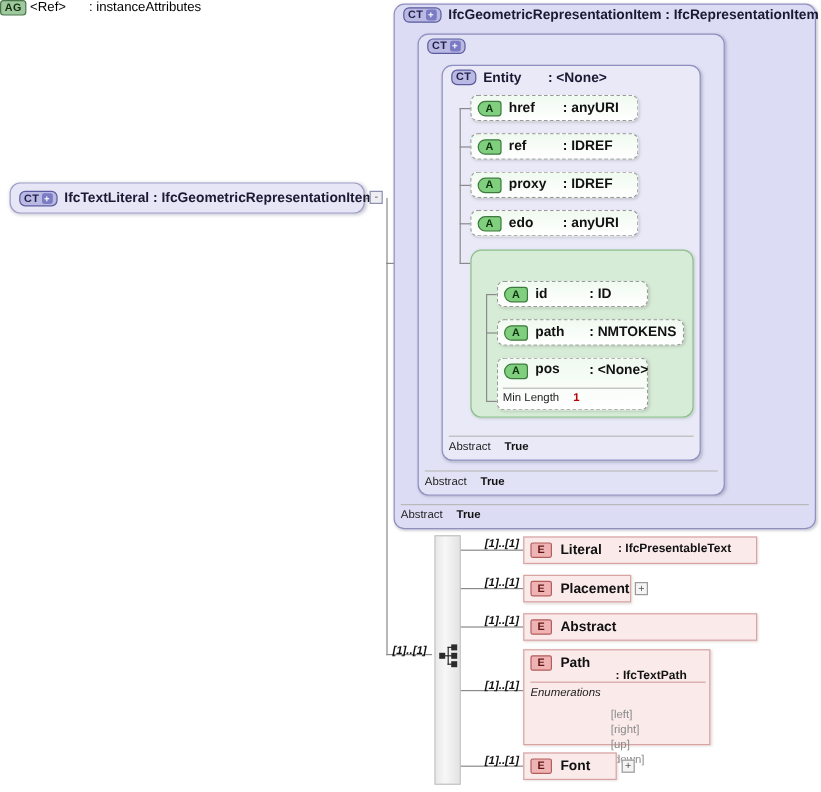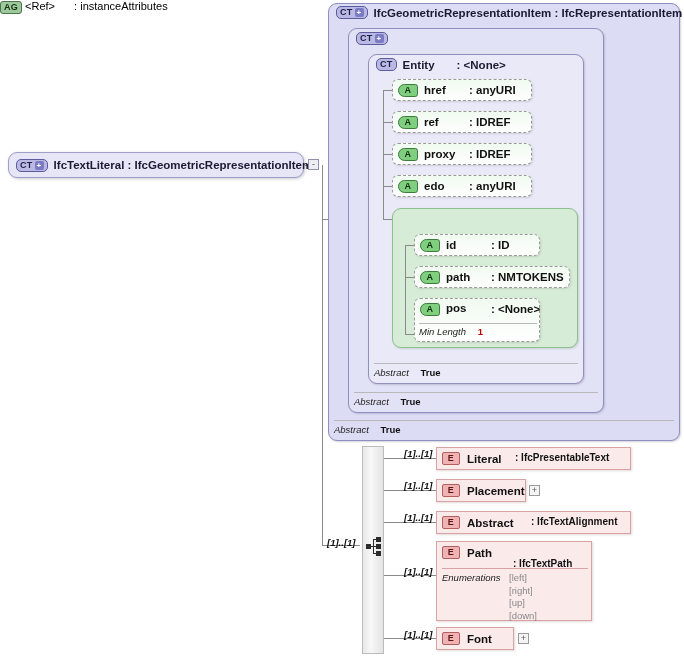--- a/index.html
+++ b/index.html
@@ -119,21 +119,21 @@
   }
 
   
   .facet{
     position:absolute;
     border-top:1px solid #b9b9b9;
     box-sizing:border-box;
     white-space:nowrap;
     font-size:9.5px;
   }
-  .facet .fname{font-style:italic;color:#222;margin-top:24px;}
+  .facet .fname{color:#222;margin-top:24px;}
   .facet .fval{margin-left:9px;font-weight:bold;color:#c00000;}
   .facet.abstract .fval{color:#111;font-weight:bold;}
 
   
   .elembox{
     position:absolute;
     border:1px solid #d7a3a3;
     background:#fbeaea;
     box-sizing:border-box;
     box-shadow:1px 1px 2px rgba(160,130,130,.3);
@@ -369,33 +369,32 @@
     </span>
   </div>
   <div class="toggle" style="left:529px;top:485px;">+</div>
 
   <div class="card" style="left:404px;top:512px;">[1]..[1]</div>
   <div class="elembox" style="left:436px;top:511px;width:195px;height:23px;">
     <span class="e-head" style="left:5px;top:4px;">
       <span class="badge elem">E</span>
       <span>Abstract</span>
     </span>
-    <span class="e-type" style="left:94px;top:4px;">: IfcTextAlignment</span>
   </div>
 
   <div class="card" style="left:404px;top:566px;">[1]..[1]</div>
   <div class="elembox" style="left:436px;top:541px;width:156px;height:80px;">
     <span class="e-head" style="left:5px;top:4px;">
       <span class="badge elem">E</span>
       <span>Path</span>
     </span>
     <span class="e-type" style="left:76px;top:16px;">: IfcTextPath</span>
     <span class="enum-sep" style="left:5px;top:26px;width:146px;"></span>
     <span class="enum-label" style="left:5px;top:30px;">Enumerations</span>
-    <span class="enum-vals" style="left:72px;top:30px;">
+    <span class="enum-vals" style="left:72px;top:48px;">
       <span>[left]</span><br>
       <span>[right]</span><br>
       <span>[up]</span><br>
       <span>[down]</span>
     </span>
   </div>
 
   <div class="card" style="left:404px;top:629px;">[1]..[1]</div>
   <div class="elembox" style="left:436px;top:627px;width:78px;height:23px;">
     <span class="e-head" style="left:5px;top:4px;">

